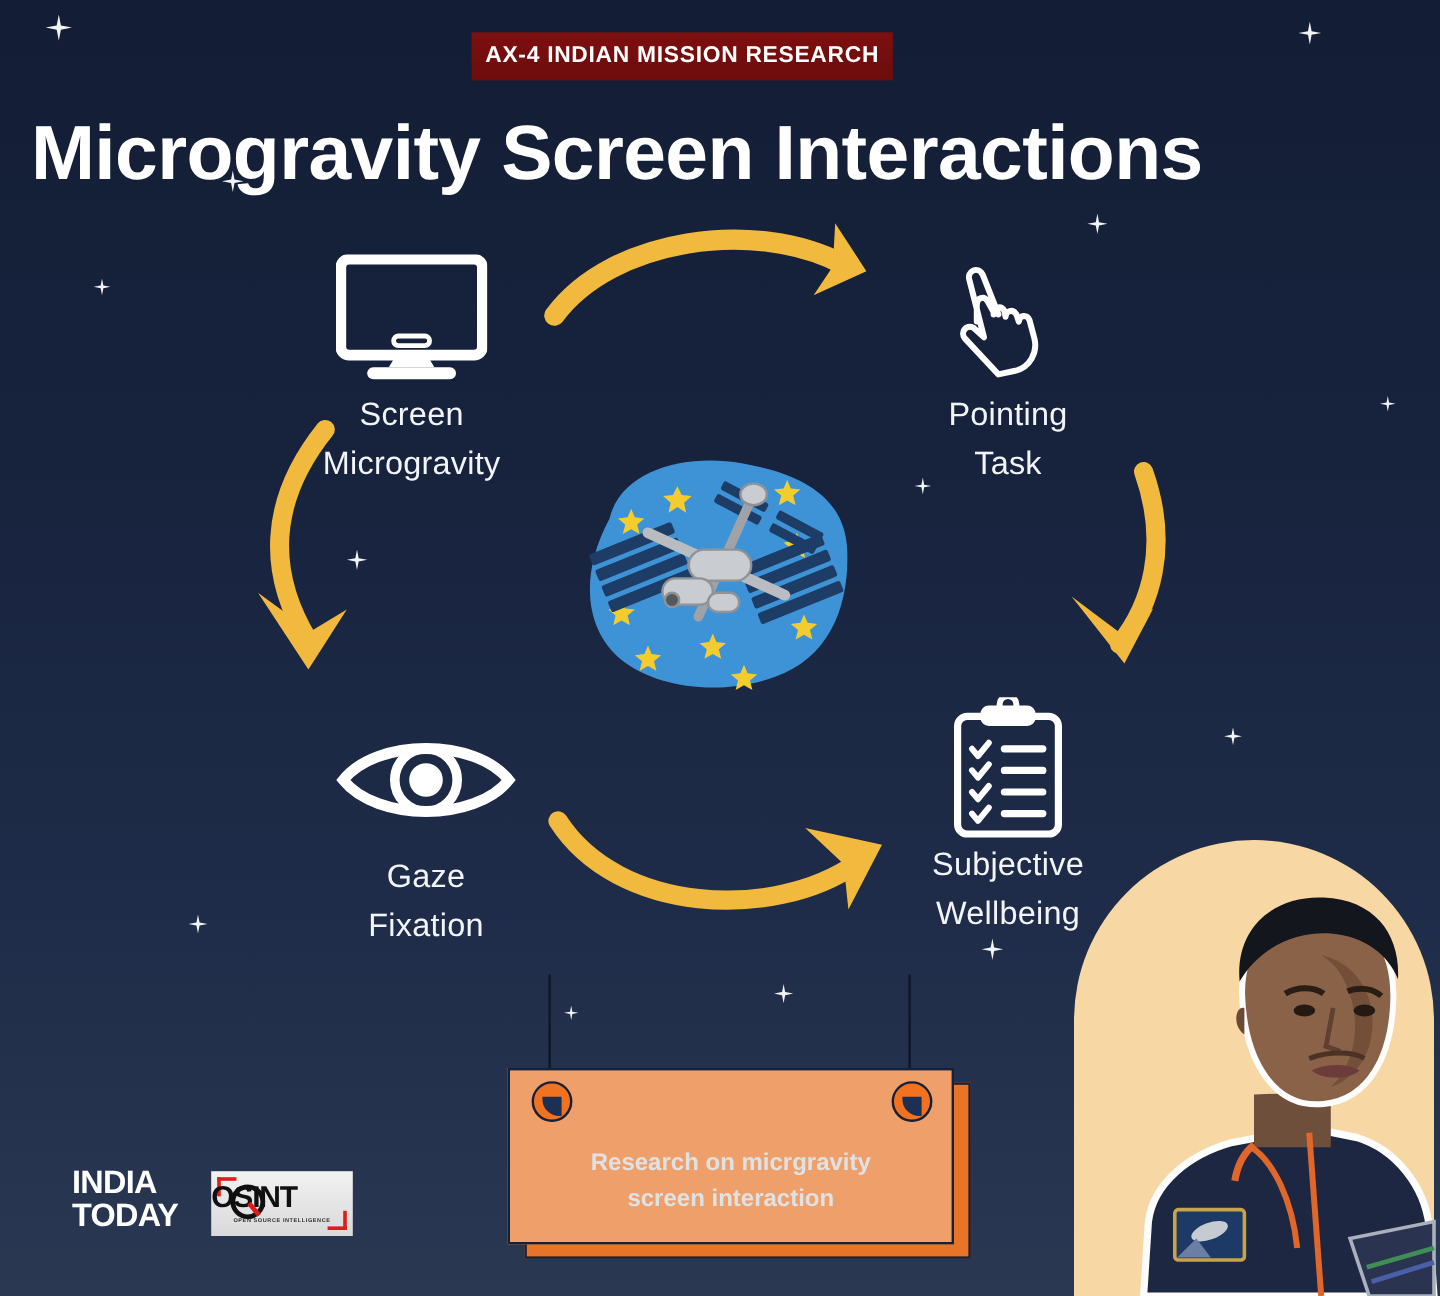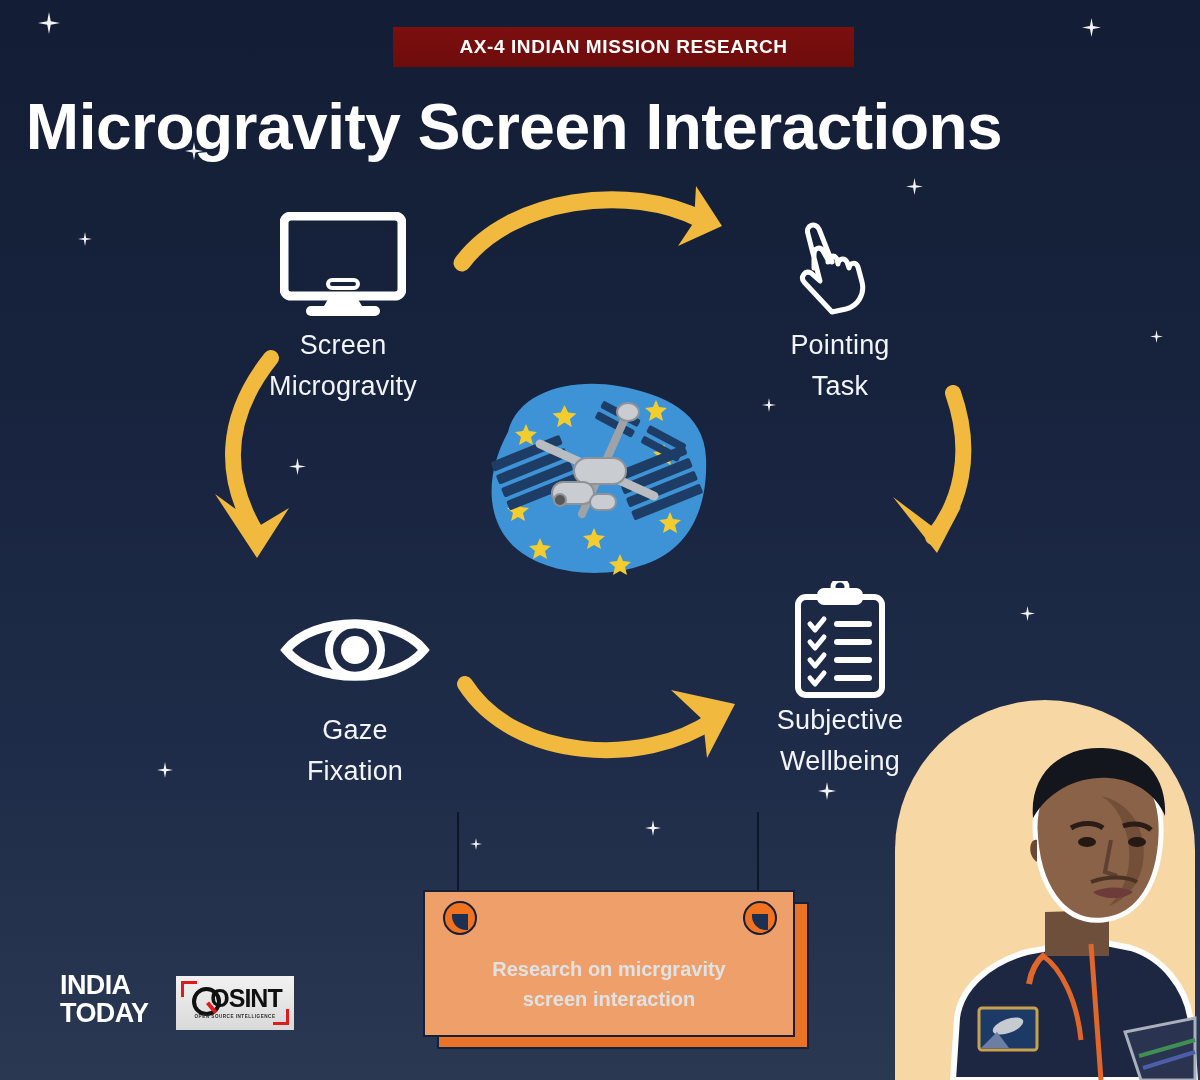--- a/index.html
+++ b/index.html
@@ -13,21 +13,21 @@
     background:linear-gradient(180deg,#131d35 0%,#17233d 35%,#1f2c49 70%,#2b3852 100%);
   }
 
   
   .star{position:absolute;background:#ffffff;
     clip-path:polygon(50% 0%,58% 42%,100% 50%,58% 58%,50% 100%,42% 58%,0% 50%,42% 42%);
     opacity:.95;}
 
   
   .banner{
-    position:absolute;left:393px;top:27px;width:461px;height:40px;
+    position:absolute;left:393px;top:27px;width:351px;height:40px;
     background:linear-gradient(180deg,#7d0f0f 0%,#6d0c0c 100%);
     display:flex;align-items:center;justify-content:center;
   }
   .banner span{
     color:#ffffff;font-weight:bold;font-size:19px;letter-spacing:.6px;
     white-space:nowrap;
   }
   .maintitle{
     position:absolute;left:0;top:90px;width:1028px;text-align:center;
     color:#ffffff;font-weight:bold;font-size:64px;letter-spacing:-.5px;
@@ -66,21 +66,21 @@
   .pin i{position:absolute;display:block;width:16px;height:16px;background:#1d3054;
     left:7px;top:11px;border-radius:0 0 0 14px;}
   .string{position:absolute;width:2px;background:#0e1628;}
 
   
   #indiatoday{position:absolute;left:60px;top:972px;color:#ffffff;
     font-weight:bold;font-size:27px;line-height:1.02;letter-spacing:-.6px;}
   #osint{position:absolute;left:176px;top:976px;width:118px;height:54px;
     background:linear-gradient(180deg,#f2f2f2 0%,#d9d9d9 100%);}
   #osint .brk{position:absolute;width:13px;height:13px;border:3px solid #e01b1b;}
-  #osint .word{position:absolute;left:0;top:8px;width:140px;text-align:center;
+  #osint .word{position:absolute;left:0;top:8px;width:140px;
     font-weight:bold;font-size:25px;color:#101010;letter-spacing:-1px;}
   #osint .tag{position:absolute;left:0;top:38px;width:118px;text-align:center;
     font-size:4.6px;font-weight:bold;color:#2a2a2a;letter-spacing:.5px;}
   #osint .lens{position:absolute;left:16px;top:11px;width:21px;height:21px;
     border:4px solid #101010;border-radius:50%;background:transparent;}
   #osint .handle{position:absolute;left:30px;top:28px;width:4px;height:13px;
     background:#e01b1b;transform:rotate(-40deg);transform-origin:top left;}
 </style>
 </head>
 <body>

